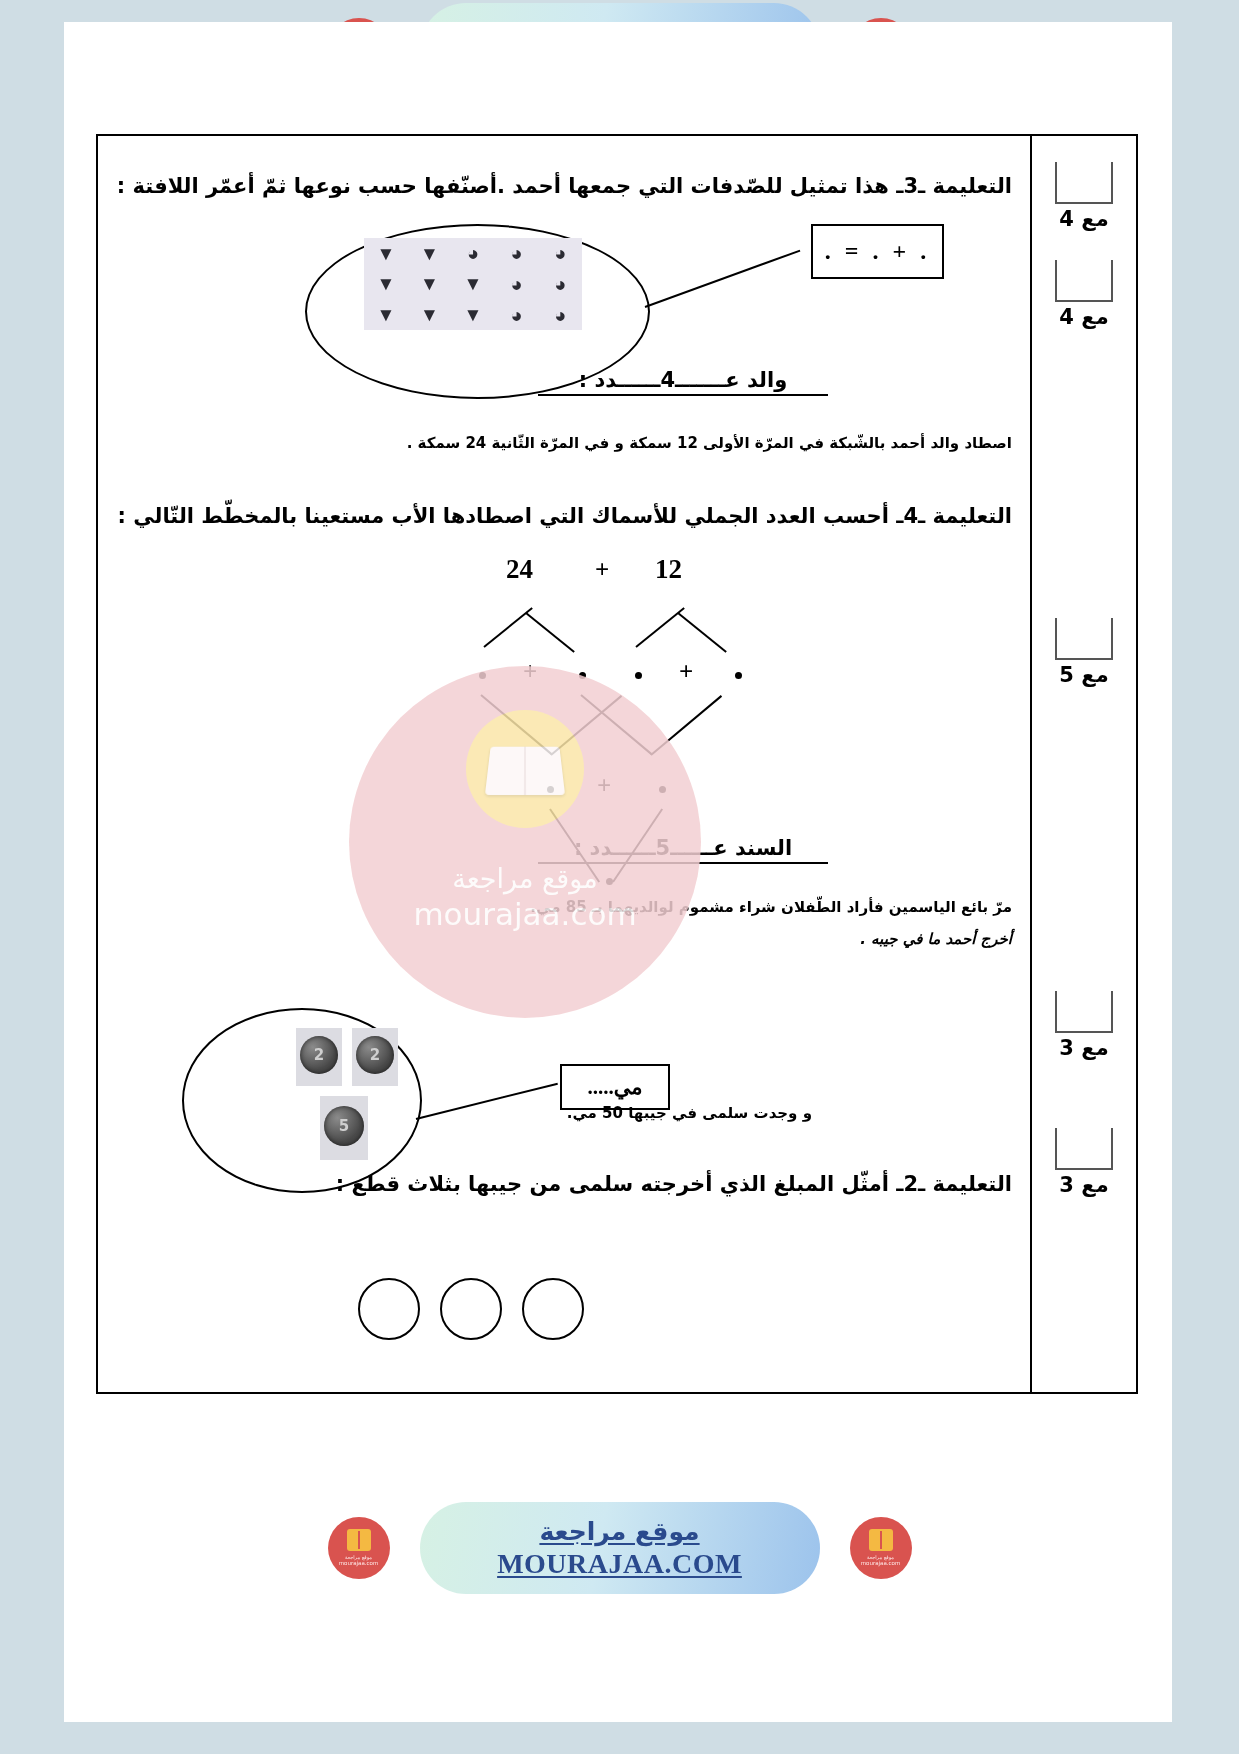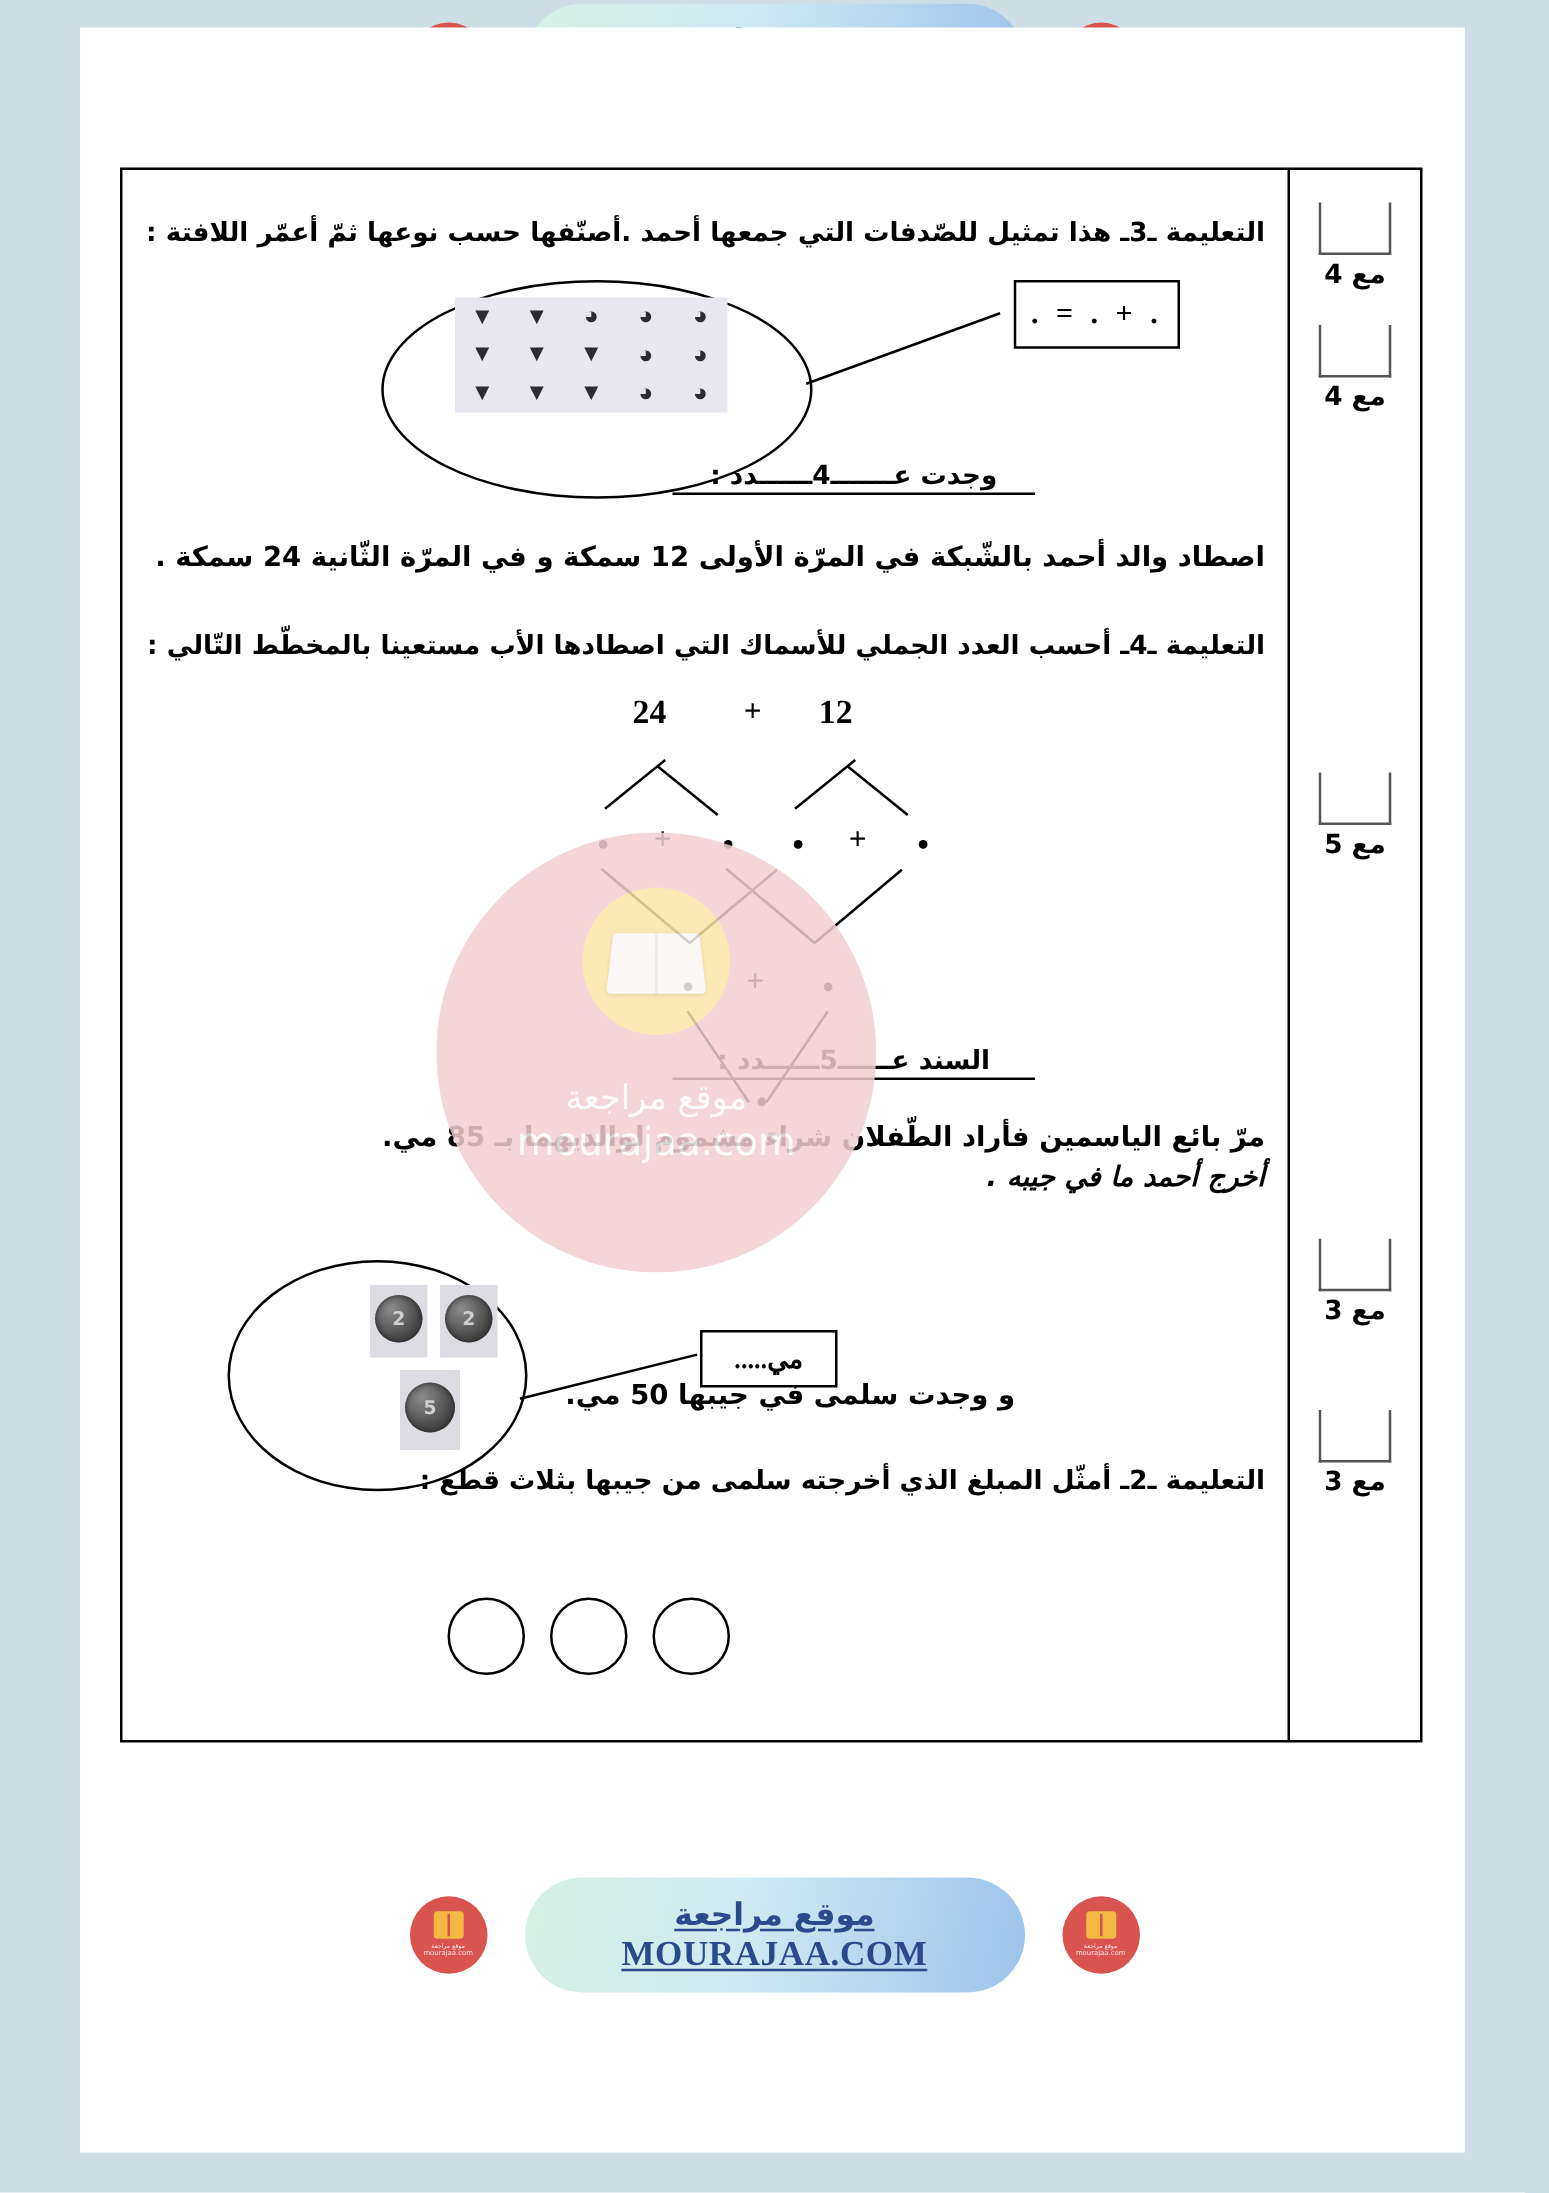--- a/index.html
+++ b/index.html
@@ -111,21 +111,21 @@
     direction:rtl;
   }
 
   .line{
     position:absolute;
     font-family:"DejaVu Sans","Liberation Sans",sans-serif;
     font-weight:bold;color:#000;
     direction:rtl;white-space:nowrap;
   }
   .instr{font-size:21px;}
-  .para{font-size:22px;}
+  .para{font-size:15px;}
 
   .sand-head{
     position:absolute;
     font-family:"DejaVu Sans","Liberation Sans",sans-serif;
     font-size:21px;font-weight:bold;color:#000;
     direction:rtl;
     border-bottom:2px solid #000;
     padding-bottom:2px;
     white-space:nowrap;
   }
@@ -295,21 +295,21 @@
         <span class="sh clam">◕</span>
         <span class="sh">▼</span>
         <span class="sh">▼</span>
         <span class="sh">▼</span>
       </div>
 
       <div class="leader" style="top:170px;right:222px;width:165px;transform:rotate(-20deg);"></div>
 
       <div class="ansbox" style="top:88px;right:88px;width:133px;height:55px;">. = . + .</div>
 
-      <div class="sand-head" style="top:232px;right:204px;width:290px;text-align:center;">وجدت عـــــــ4ــــــدد :</div>
+      <div class="sand-head" style="top:232px;right:204px;width:290px;text-align:center;">والد عـــــــ4ــــــدد :</div>
 
       <div class="line para" style="top:298px;right:20px;">اصطاد والد أحمد بالشّبكة في المرّة الأولى 12 سمكة و في المرّة الثّانية 24 سمكة .</div>
 
       <div class="line instr" style="top:368px;right:20px;text-align:center;">التعليمة ـ4ـ    أحسب العدد الجملي للأسماك التي اصطادها الأب مستعينا بالمخطّط التّالي  :</div>
 
       <div class="tree" style="top:418px;right:0;width:934px;height:410px;">
 
         <div class="tnum" style="left:408px;top:0;">24</div>
         <div class="tplus" style="left:497px;top:2px;">+</div>
         <div class="tnum" style="left:557px;top:0;">12</div>

